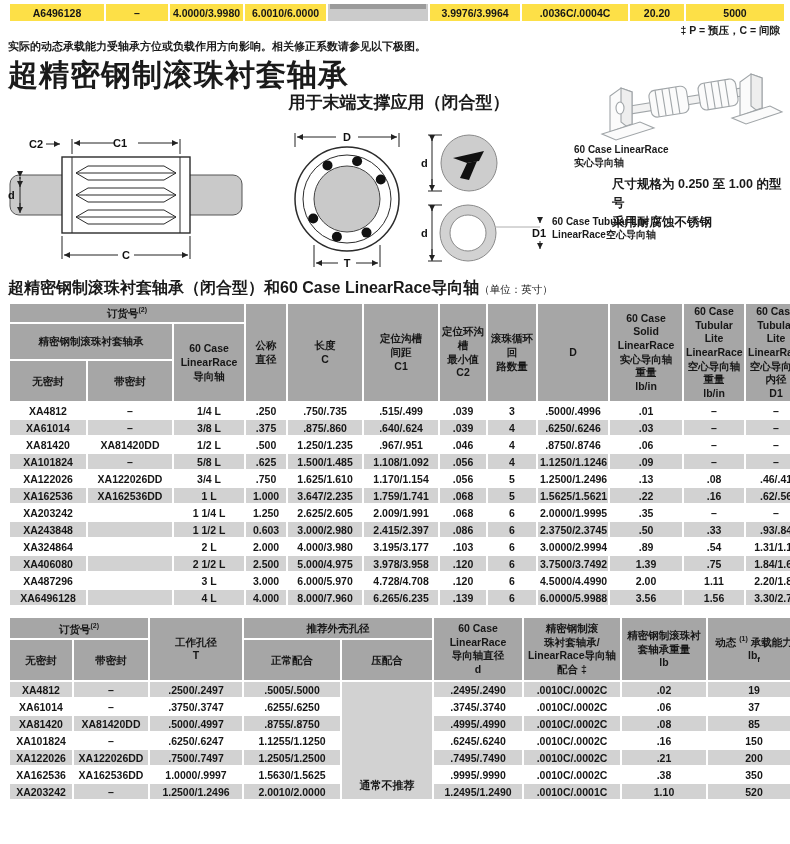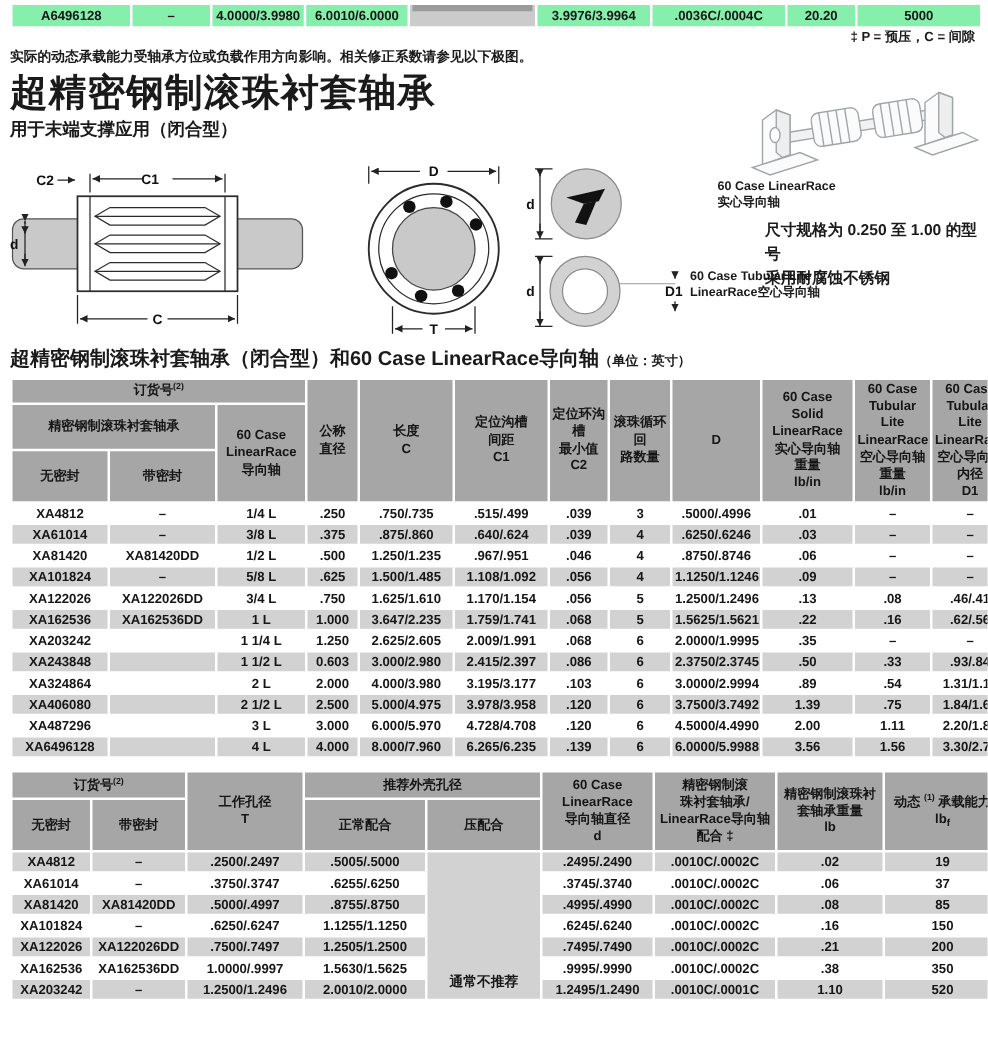--- a/index.html
+++ b/index.html
@@ -5,36 +5,36 @@
   * { margin:0; padding:0; box-sizing:border-box; }
   html,body { width:790px; height:844px; overflow:hidden; background:#fff;
     font-family:"Liberation Sans","DejaVu Sans",sans-serif; color:#1a1a1a; position:relative; }
   .t { border-collapse:separate; border-spacing:2px; table-layout:fixed; width:774px; margin:0 8px; }
   .t th { background:#a6a6a6; font-weight:700; font-size:10.5px; color:#161616;
     text-align:center; vertical-align:middle; white-space:pre-line; line-height:1.3; padding:1px 2px; }
   .t td { font-size:10.5px; font-weight:700; color:#161616; text-align:center;
     vertical-align:middle; padding:1px 2px; height:15px; white-space:nowrap; overflow:hidden; }
   .t sup { font-size:7px; } .t sub { font-size:8px; }
   table.top { margin-top:2px; }
-  table.top td { background:#86efac; height:17px; }
+  table.top td { background:#fde047; height:17px; }
   table.top td.cut { position:relative; background:#cbcbcb; }
   .stub { position:absolute; top:-2px; left:2px; right:2px; height:7px; background:#9b9b9b; }
   .legend { text-align:right; margin:1px 10px 0 0; font-size:10.5px; font-weight:700; line-height:12px; }
   .footnotes { margin:3px 8px 0; font-size:11px; font-weight:700; line-height:14px; }
   .footnotes sup { font-size:8px; }
   h1 { margin:5px 0 0 8px; font-size:30px; font-weight:700; letter-spacing:1px; line-height:34px; }
-  h2 { margin:1px 0 0 8px; font-size:14px; font-weight:700; line-height:20px; }
+  h2 { margin:1px 0 0 8px; font-size:17px; font-weight:700; line-height:20px;text-align:center; }
   .hero { position:absolute; top:52px; right:4px; width:186px; height:92px; }
   .diagrams { position:relative; height:148px; margin-top:14px; }
   .dgm { position:absolute; top:0; }
   .dim-label { font-size:11px; font-weight:700; fill:#111; font-family:"Liberation Sans","DejaVu Sans",sans-serif; }
   .shaft-label { position:absolute; font-size:10px; font-weight:700; line-height:13px; }
   .ss-note { position:absolute; left:612px; top:48px; font-size:12.5px; font-weight:600; line-height:19px; }
   .tbl-title { margin:3px 0 3px 8px; font-size:16px; font-weight:700; line-height:20px; }
-  .tbl-title .unit { font-size:10.5px; font-weight:700; }
+  .tbl-title .unit { font-size:10.5px; font-weight:400; }
   #table1 tbody tr:nth-child(even) td { background:#d2d2d2; }
   #table2 { margin-top:9px; }
   #table2 tbody tr:nth-child(odd) td { background:#d2d2d2; }
   td.merged-cell { background:#d2d2d2 !important; vertical-align:bottom; padding-bottom:6px; font-size:11px; }
   .r1 th { height:18px; } .r2 th { height:26px; } .r3 th { height:40px; }
   .q1 th { height:20px; } .q2 th { height:40px; }
 </style>
 </head>
 <body>
 

